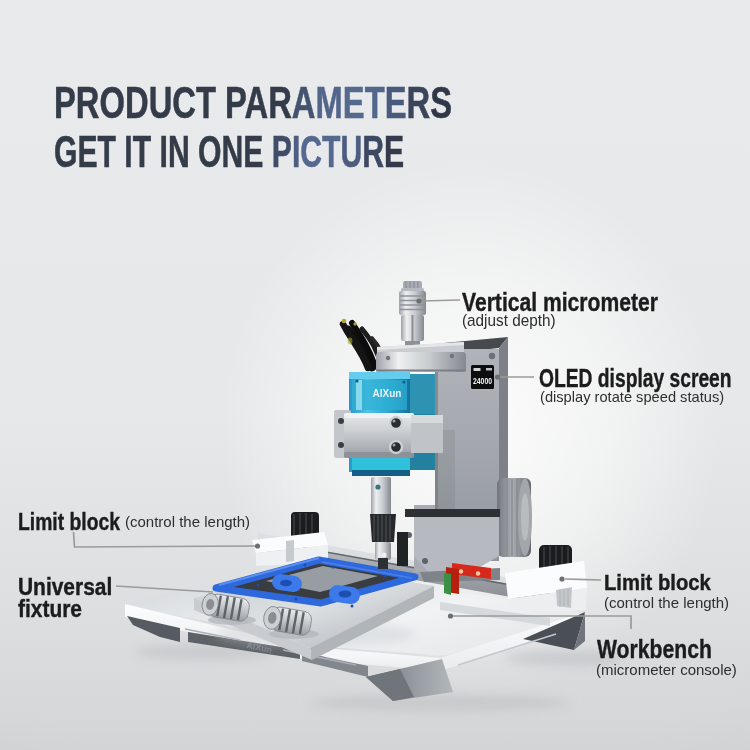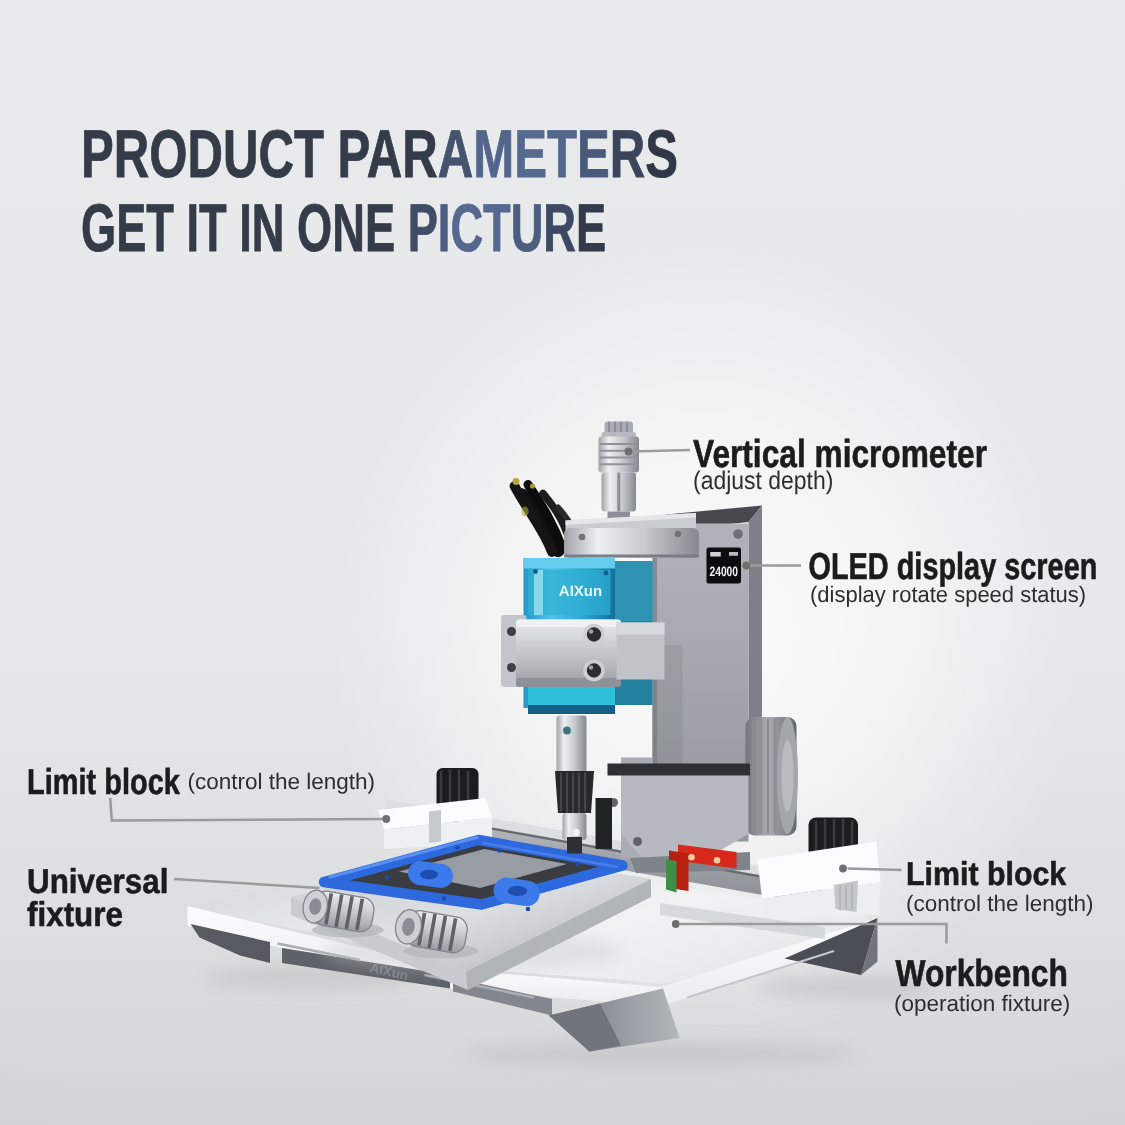--- a/index.html
+++ b/index.html
@@ -277,14 +277,14 @@
   <div class="lbl b" id="vm" style="left:462px;top:287px;font-size:26px;transform:scaleX(0.812);">Vertical micrometer</div>
   <div class="lbl s" id="ad" style="left:462px;top:311px;font-size:17px;transform:scaleX(0.90);">(adjust depth)</div>
   <div class="lbl b" id="ol" style="left:539px;top:364px;font-size:25px;transform:scaleX(0.77);">OLED display screen</div>
   <div class="lbl s" id="dr" style="left:540px;top:388px;font-size:15px;transform:scaleX(0.977);">(display rotate speed status)</div>
   <div class="lbl b" id="lb1" style="left:18px;top:508px;font-size:24px;transform:scaleX(0.805);">Limit block</div>
   <div class="lbl s" id="ct1" style="left:125px;top:513px;font-size:15px;">(control the length)</div>
   <div class="lbl b" id="uf" style="left:18px;top:576px;font-size:23px;line-height:22px;transform:scaleX(0.91);">Universal<br>fixture</div>
   <div class="lbl b" id="lb2" style="left:604px;top:570px;font-size:22px;transform:scaleX(0.92);">Limit block</div>
   <div class="lbl s" id="ct2" style="left:604px;top:594px;font-size:15px;transform:scaleX(1.0);">(control the length)</div>
   <div class="lbl b" id="wb" style="left:597px;top:635px;font-size:25px;transform:scaleX(0.847);">Workbench</div>
-  <div class="lbl s" id="oc" style="left:596px;top:661px;font-size:15px;">(operation fixture)</div>
+  <div class="lbl s" id="oc" style="left:596px;top:661px;font-size:15px;">(micrometer console)</div>
 </div>
 
 </body></html>

